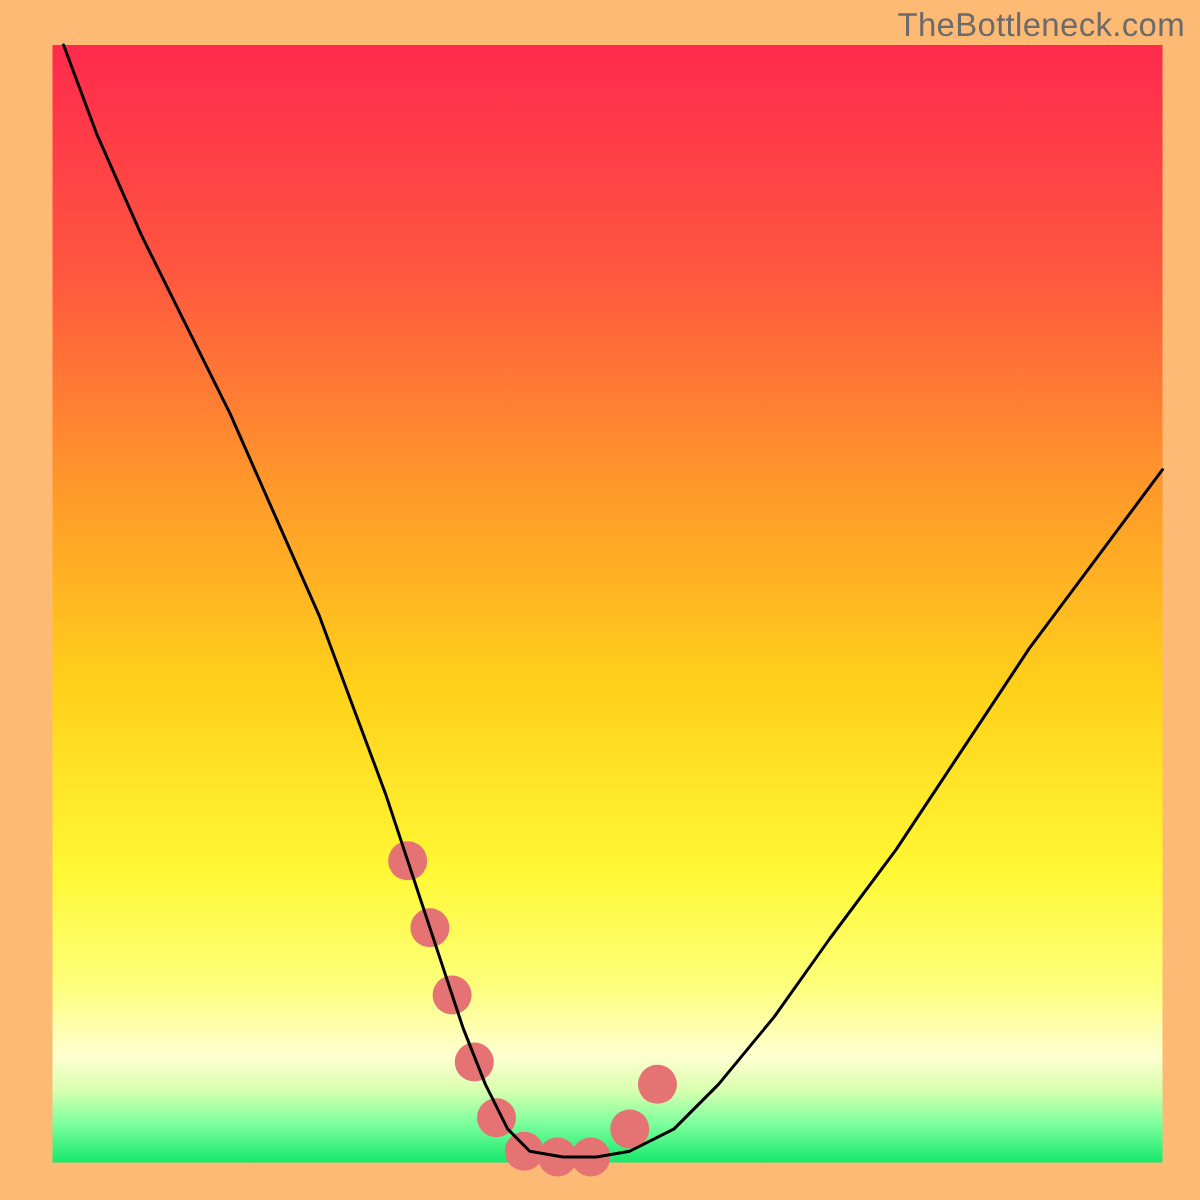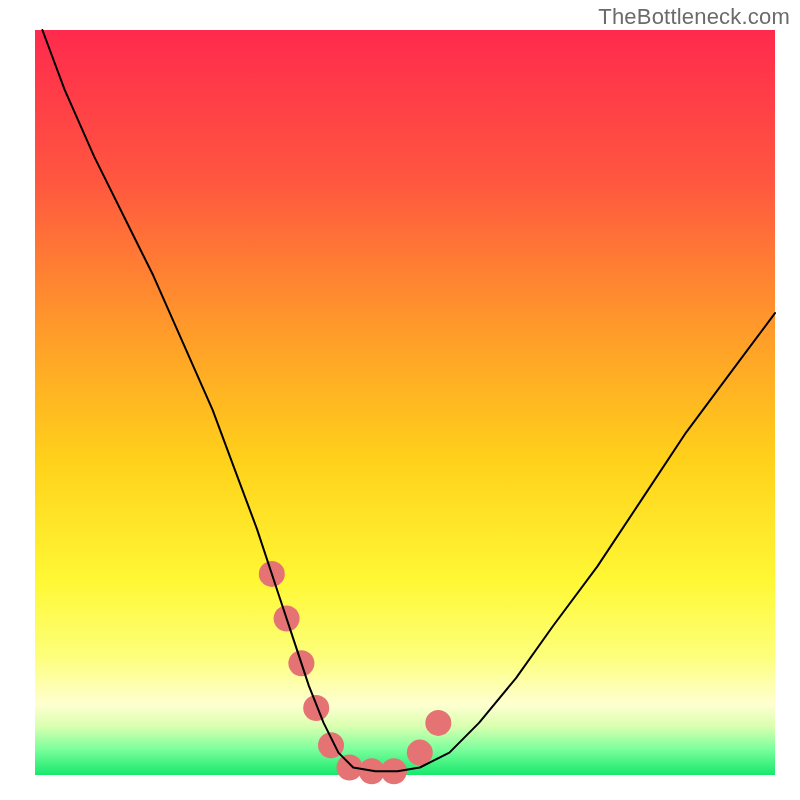--- a/index.html
+++ b/index.html
@@ -8,21 +8,21 @@
     width: 800px;
     height: 800px;
     background: #000;
     overflow: hidden;
     font-family: Arial, Helvetica, sans-serif;
   }
   .frame {
     position: relative;
     width: 800px;
     height: 800px;
-    background: #ffffff;
+    background: #fdba74;
   }
   .watermark {
     position: absolute;
     top: 4px;
     right: 10px;
     color: #6b6b6b;
     font-size: 22px;
     font-weight: 500;
     letter-spacing: 0.2px;
     z-index: 10;

